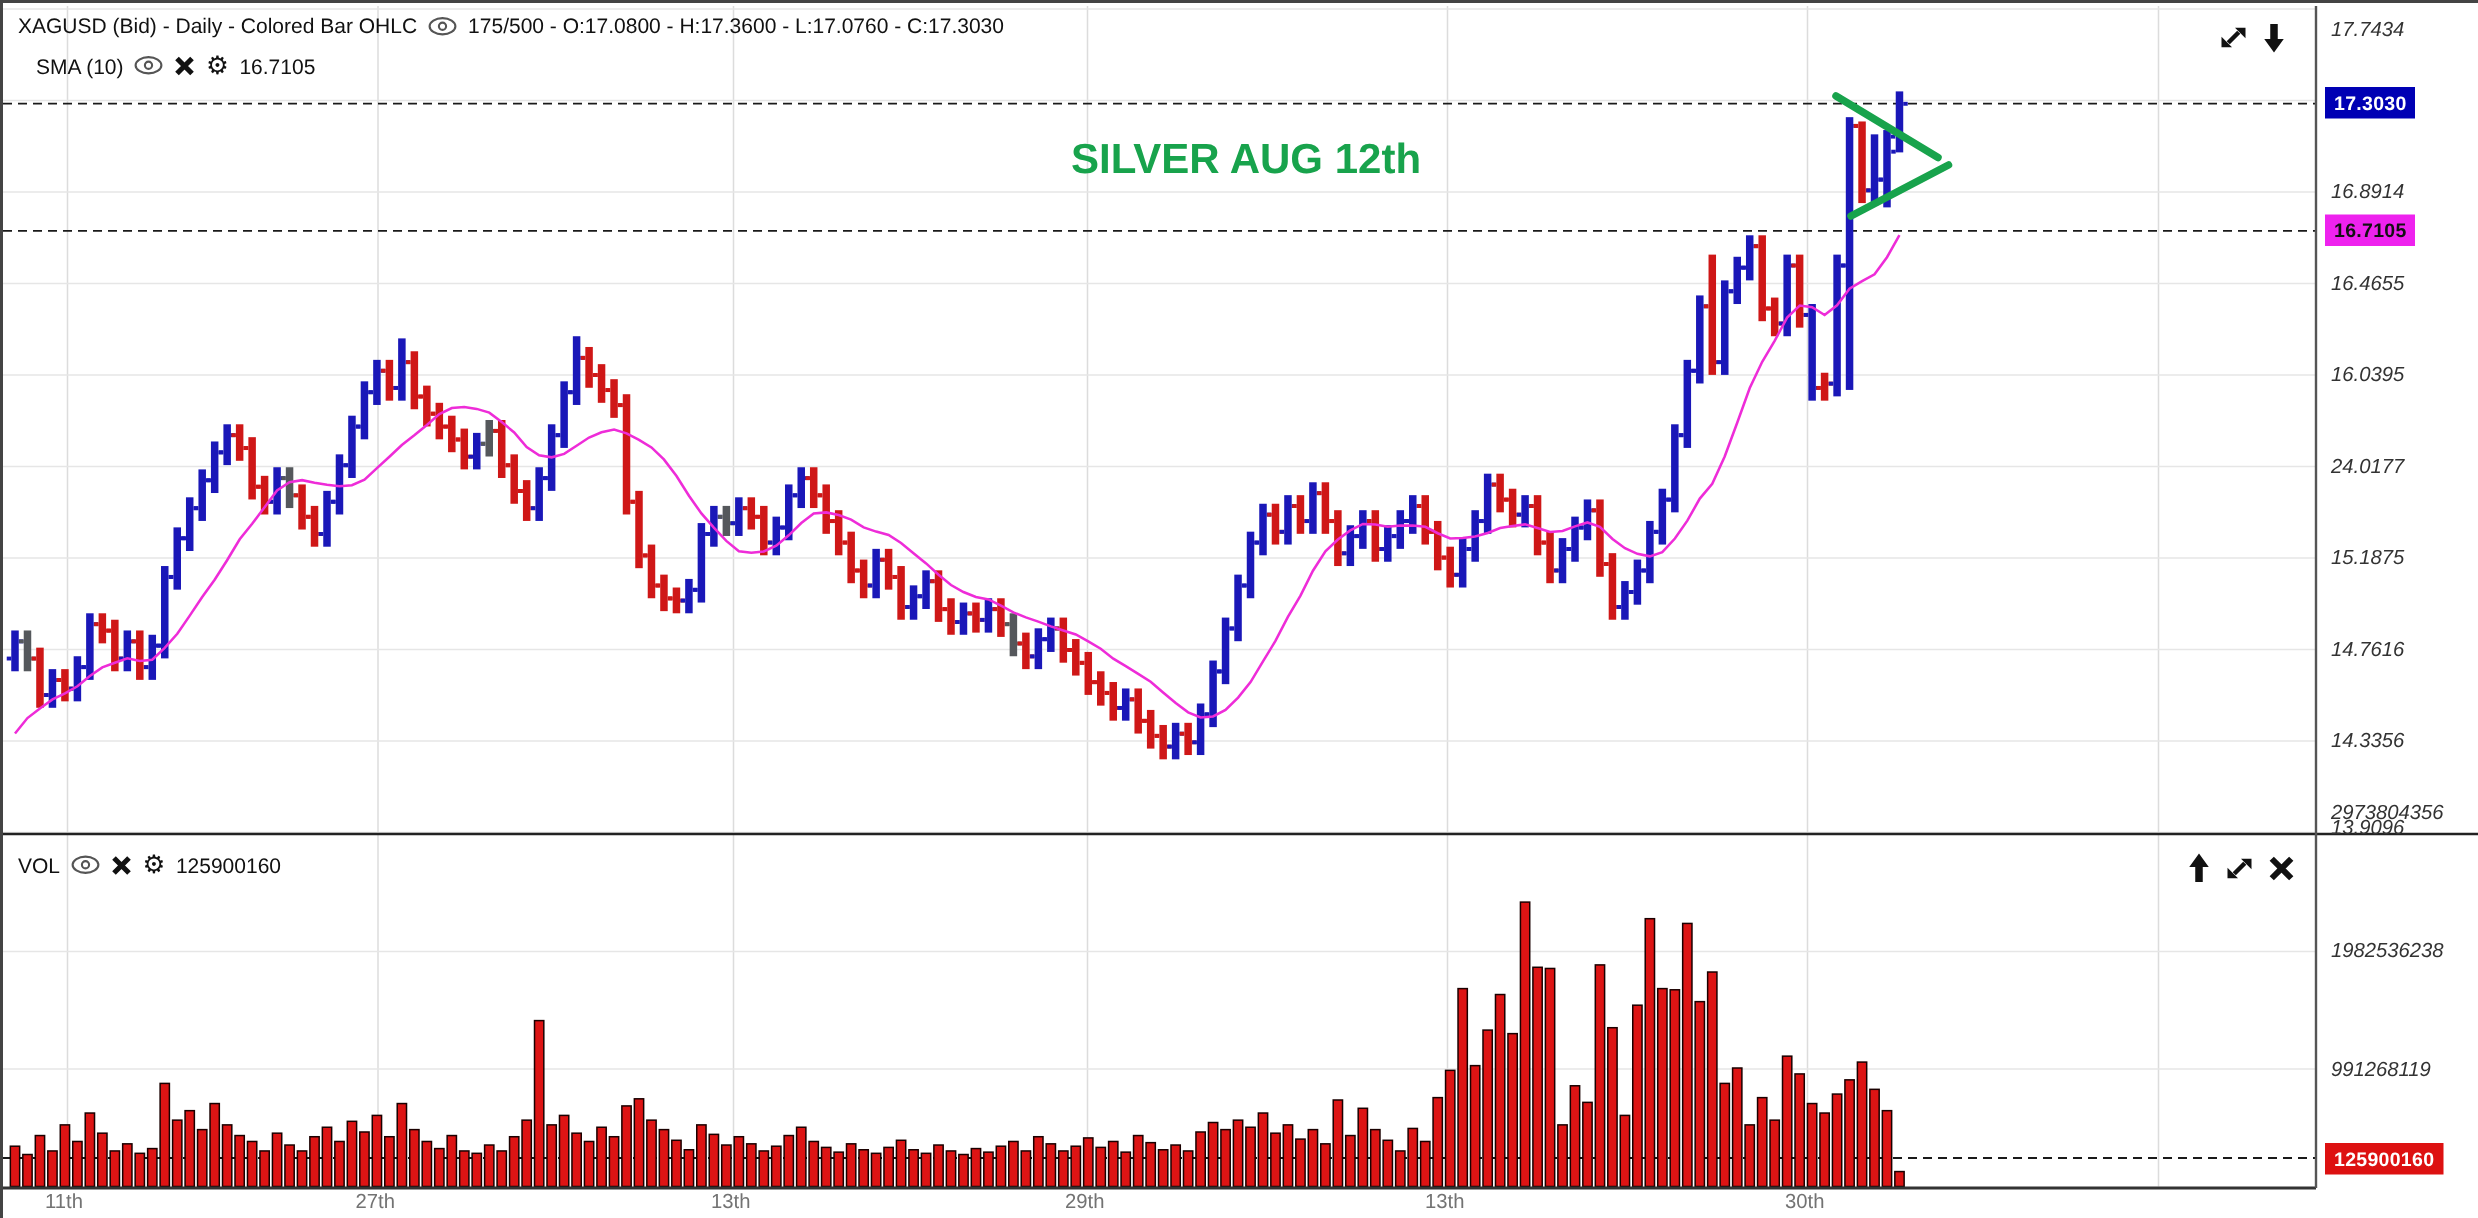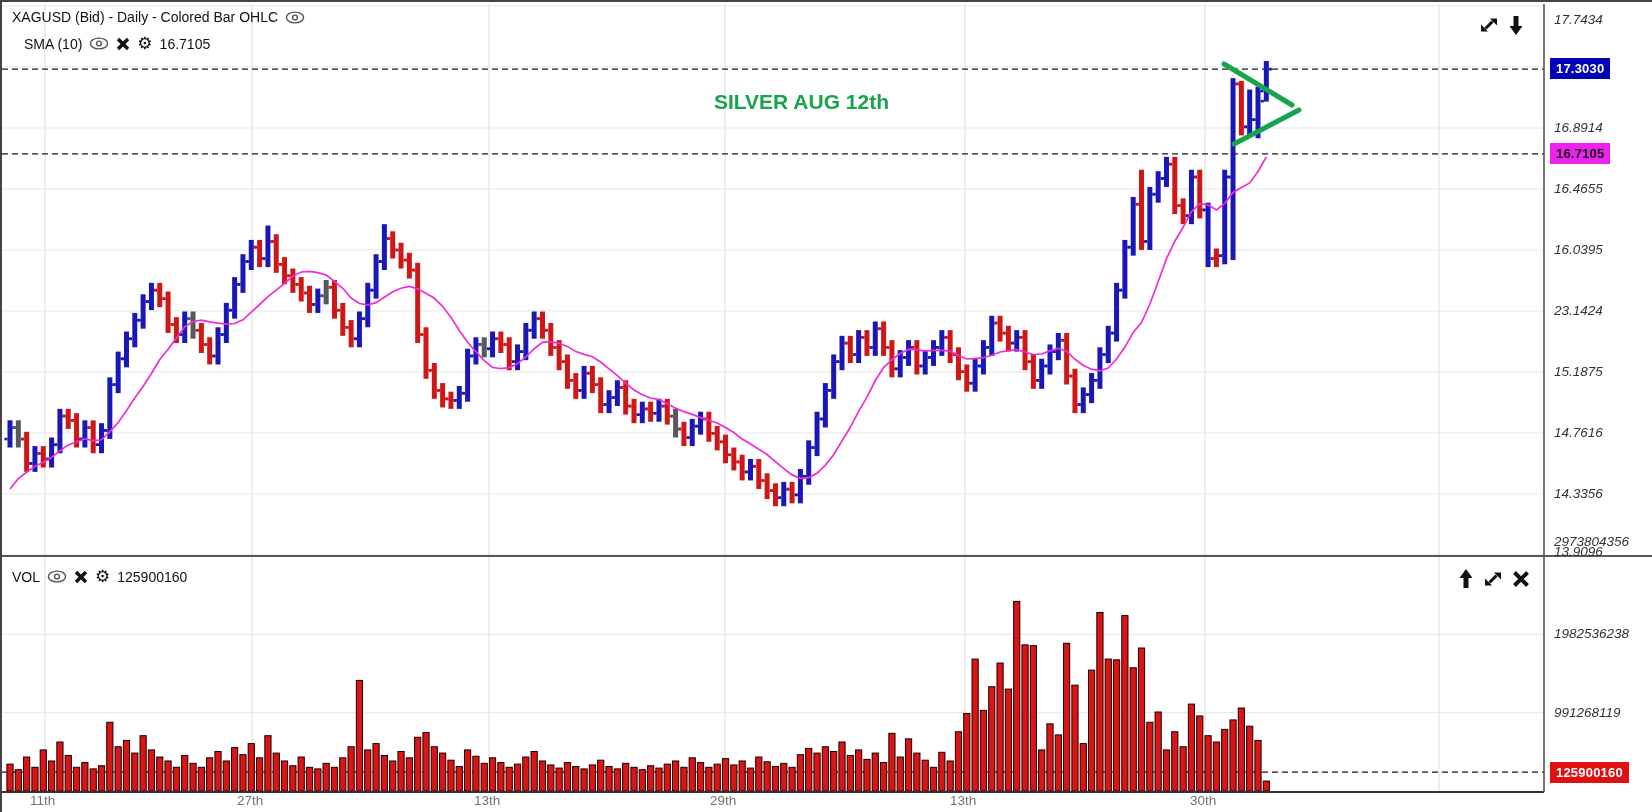--- a/index.html
+++ b/index.html
@@ -11,21 +11,21 @@
            font-size:14px;color:#111;}
   .hdr1{left:10px;top:7px;}
   .hdr2{left:10px;top:33px;margin-left:12px;}
   .volhdr{left:10px;top:566px;}
   .icn{display:inline-flex;align-items:center;justify-content:center;}
   .gear{font-size:17px;line-height:17px;color:#111;}
   .axis-label{position:absolute;left:1552px;font-size:13.5px;color:#333;font-style:italic;}
   .date-label{position:absolute;top:791px;font-size:13.5px;color:#737373;}
   .badge{position:absolute;left:1548px;font-size:13px;font-weight:bold;
          padding:3px 6px 3px 6px;letter-spacing:0.2px;}
-  .annot{position:absolute;left:712px;top:88px;font-size:21px;font-weight:bold;}
+  .annot{position:absolute;left:712px;top:88px;font-size:28px;font-weight:bold;}
   .panel-icons{position:absolute;display:flex;gap:8px;align-items:center;}
   .price-icons{left:1476px;top:12px;}
   .vol-icons{left:1456px;top:566px;}
 </style>
 </head>
 <body>
 
 <div class="app">
 
   <svg id="chart-svg" width="1652" height="812">
@@ -668,20 +668,21 @@
     </svg>
 
   <div class="hdr-row hdr1">
     <span>XAGUSD (Bid) - Daily - Colored Bar OHLC</span>
     <span class="icn">
       <svg width="20" height="13">
           <ellipse cx="10" cy="6.5" rx="8.6" ry="5.4" fill="none" stroke="#555" stroke-width="1.4"></ellipse>
           <circle cx="10" cy="6.5" r="2.4" fill="none" stroke="#555" stroke-width="1.4"></circle>
         </svg>
     </span>
+    <span>175/500 - O:17.0800 - H:17.3600 - L:17.0760 - C:17.3030</span>
   </div>
 
   <div class="hdr-row hdr2">
     <span>SMA (10)</span>
     <span class="icn">
       <svg width="20" height="13">
           <ellipse cx="10" cy="6.5" rx="8.6" ry="5.4" fill="none" stroke="#555" stroke-width="1.4"></ellipse>
           <circle cx="10" cy="6.5" r="2.4" fill="none" stroke="#555" stroke-width="1.4"></circle>
         </svg>
     </span>
@@ -751,21 +752,21 @@
 
   <div class="badge" id="badge-price" style="background: rgb(0, 0, 180); color: rgb(255, 255, 255); top: 56.0921px; text-align: center;">17.3030</div>
   <div class="badge" id="badge-sma" style="background: rgb(238, 34, 238); color: rgb(17, 17, 17); top: 140.926px;">16.7105</div>
   <div class="badge" id="badge-volume" style="background: rgb(221, 17, 17); color: rgb(255, 255, 255); top: 760.054px;">125900160</div>
 
   <div id="labels">
       <div class="axis-label" style="left: 1552px; top: 10px;">17.7434</div>
       <div class="axis-label" style="left: 1552px; top: 118.025px;">16.8914</div>
       <div class="axis-label" style="left: 1552px; top: 179.005px;">16.4655</div>
       <div class="axis-label" style="left: 1552px; top: 240px;">16.0395</div>
-      <div class="axis-label" style="left: 1552px; top: 300.995px;">23.1424</div>
+      <div class="axis-label" style="left: 1552px; top: 300.995px;">24.0177</div>
       <div class="axis-label" style="left: 1552px; top: 361.989px;">15.1875</div>
       <div class="axis-label" style="left: 1552px; top: 422.97px;">14.7616</div>
       <div class="axis-label" style="left: 1552px; top: 483.964px;">14.3356</div>
       <div class="axis-label" style="left: 1552px; top: 542px;">13.9096</div>
       <div class="axis-label" style="left: 1552px; top: 532px;">2973804356</div>
       <div class="axis-label" style="left: 1552px; top: 624.382px;">1982536238</div>
       <div class="axis-label" style="left: 1552px; top: 702.69px;">991268119</div>
       <div class="date-label" style="left: 28px; top: 791px;">11th</div>
       <div class="date-label" style="left: 235px; top: 791px;">27th</div>
       <div class="date-label" style="left: 472px; top: 791px;">13th</div>

